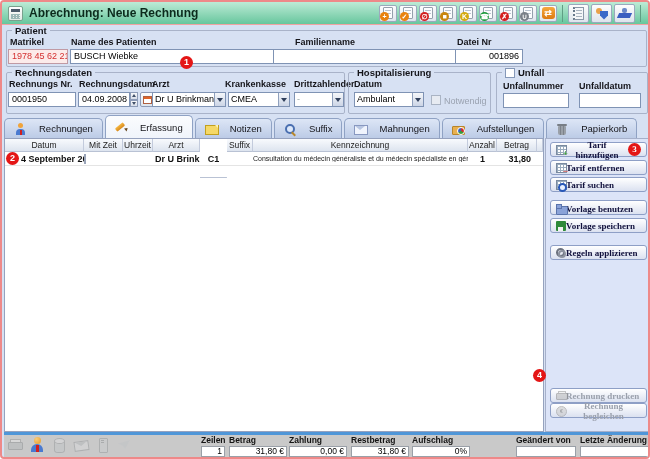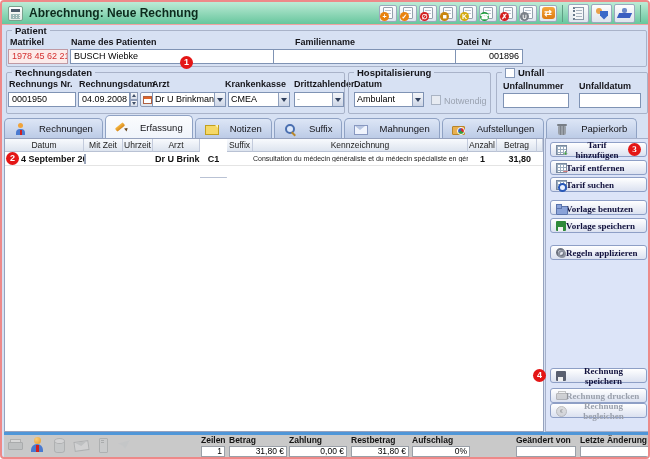--- a/index.html
+++ b/index.html
@@ -406,24 +406,20 @@
         <span>Vorlage benutzen</span>
       </button>
       <button class="pbtn" style="top:79px;">
         <span class="picon pi-disk" style="--c:#2f8a3a"></span>
         <span>Vorlage speichern</span>
       </button>
       <button class="pbtn" style="top:106px;">
         <span class="picon pi-gears"></span>
         <span>Regeln applizieren</span>
       </button>
-      <button class="pbtn" style="top:229px;">
-        <span class="picon pi-disk" style="--c:#5a6070"></span>
-        <span>Rechnung speichern</span>
-      </button>
       <button class="pbtn dis" style="top:249px;">
         <span class="picon pi-printer"></span>
         <span>Rechnung drucken</span>
       </button>
       <button class="pbtn dis" style="top:264px;">
         <span class="picon pi-coin"></span>
         <span>Rechnung begleichen</span>
       </button>
     </div>
   </div>

